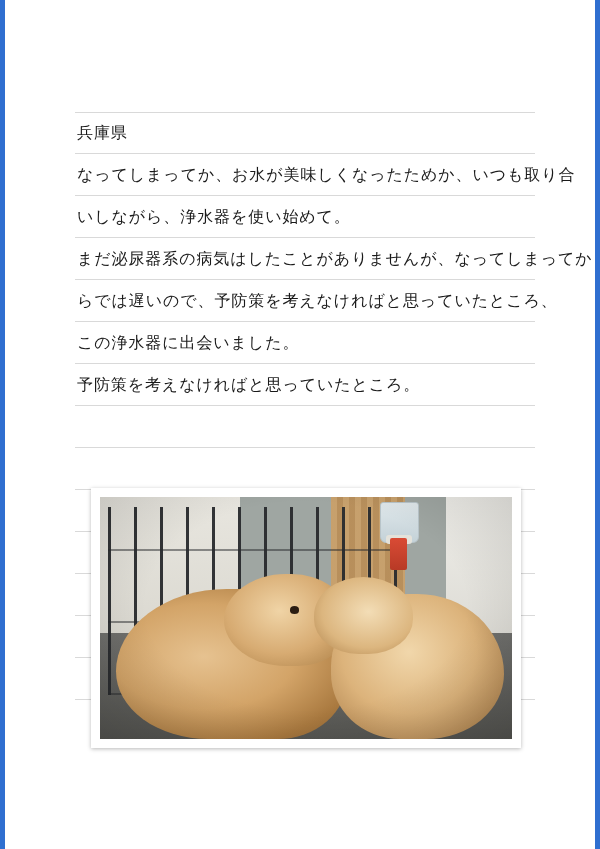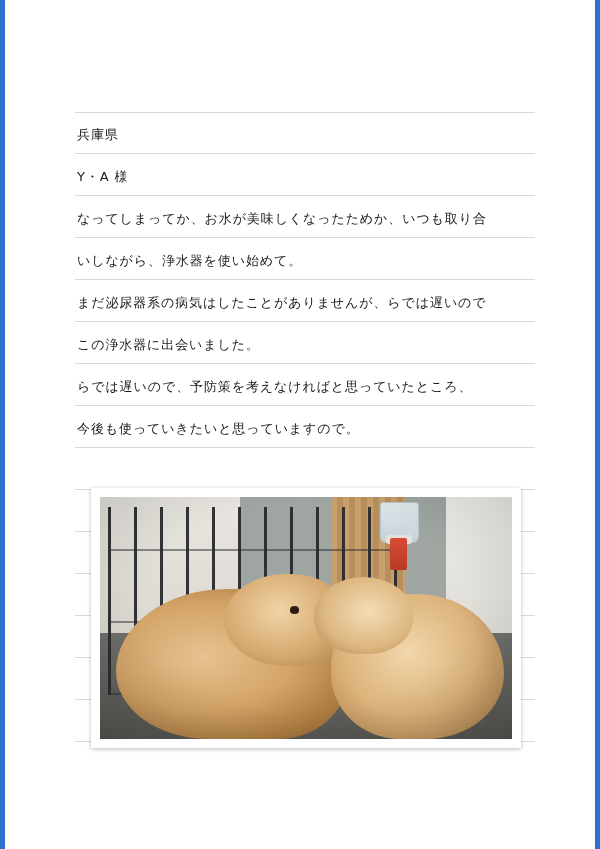--- a/index.html
+++ b/index.html
@@ -31,21 +31,21 @@
   .line {
     position: relative;
     border-bottom: 1px solid #d9d9d9;
     height: 42px;
     box-sizing: border-box;
   }
   .line .txt {
     position: absolute;
     left: 2px;
     bottom: 9px;
-    font-size: 13px;
+    font-size: 16px;
     color: #1a1a1a;
     letter-spacing: 0.9px;
     white-space: nowrap;
     font-family: "DejaVu Sans", "Liberation Sans", sans-serif;
   }
   .line.first {
     border-top: 1px solid #d9d9d9;
   }
   
   .photo-wrap {
@@ -142,39 +142,36 @@
 </head>
 <body>
 
 <div class="page">
 
   <div class="sheet">
     <div class="line first">
       <span class="txt">兵庫県</span>
     </div>
     <div class="line">
-      <span class="txt">Y・A 様</span>
-    </div>
-    <div class="line">
       <span class="txt">なってしまってか、お水が美味しくなったためか、いつも取り合</span>
     </div>
     <div class="line">
       <span class="txt">いしながら、浄水器を使い始めて。</span>
     </div>
     <div class="line">
-      <span class="txt">まだ泌尿器系の病気はしたことがありませんが、らでは遅いので</span>
+      <span class="txt">まだ泌尿器系の病気はしたことがありませんが、なってしまってか</span>
+    </div>
+    <div class="line">
+      <span class="txt">らでは遅いので、予防策を考えなければと思っていたところ、</span>
     </div>
     <div class="line">
       <span class="txt">この浄水器に出会いました。</span>
     </div>
     <div class="line">
-      <span class="txt">らでは遅いので、予防策を考えなければと思っていたところ、</span>
-    </div>
-    <div class="line">
-      <span class="txt">今後も使っていきたいと思っていますので。</span>
+      <span class="txt">予防策を考えなければと思っていたところ。</span>
     </div>
     <div class="line blank"></div>
     <div class="line blank"></div>
     <div class="line blank"></div>
     <div class="line blank"></div>
     <div class="line blank"></div>
     <div class="line blank"></div>
     <div class="line blank"></div>
   </div>
 

